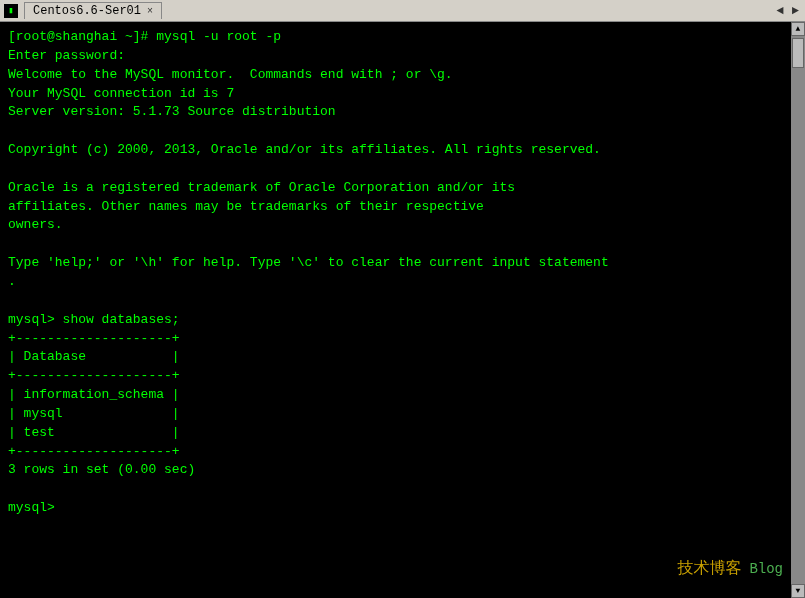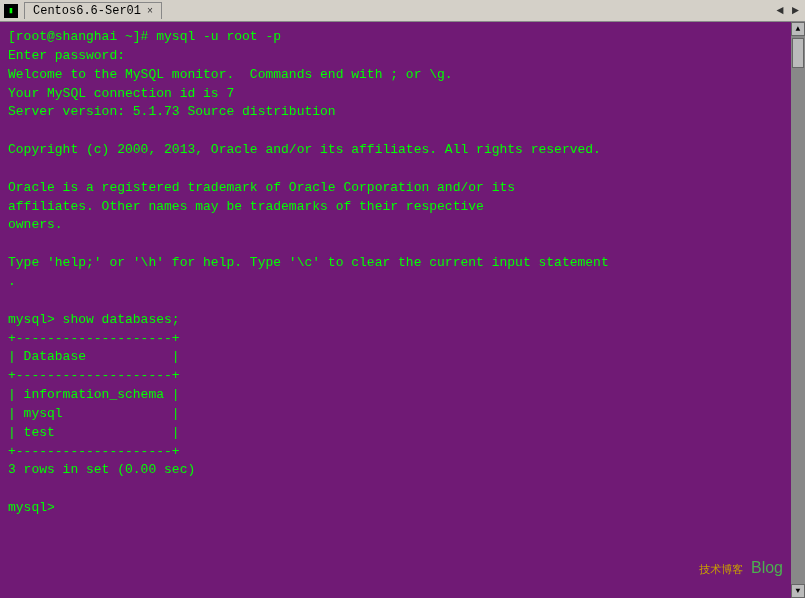--- a/index.html
+++ b/index.html
@@ -57,21 +57,21 @@
     }
     .nav-arrow {
       font-size: 12px;
       color: #333;
       cursor: pointer;
       padding: 0 2px;
     }
 
     
     .terminal {
-      background: #701a75;
+      background: #000000;
       color: #00ff00;
       font-size: 13px;
       line-height: 1.45;
       padding: 6px 8px;
       width: 805px;
       height: 576px;
       overflow: hidden;
       position: relative;
     }
 
@@ -123,27 +123,27 @@
       text-align: right;
     }
     .watermark-main {
       color: #c8a000;
       font-size: 18px;
       font-weight: bold;
       font-family: Arial, sans-serif;
     }
     .watermark-sub {
       color: #c8a000;
-      font-size: 11px;
+      font-size: 16px;
       font-family: Arial, sans-serif;
     }
     .watermark-blog {
       color: #4CAF50;
-      font-size: 16px;
-      font-family: Liberation Sans, sans-serif;
+      font-size: 14px;
+      font-family: Liberation Mono, monospace;
     }
   </style>
 </head>
 <body>
 
 <div class="titlebar">
   <div class="titlebar-left">
     <div class="titlebar-icon">
       <span style="color:#00ff00; font-size:9px;">▮</span>
     </div>

